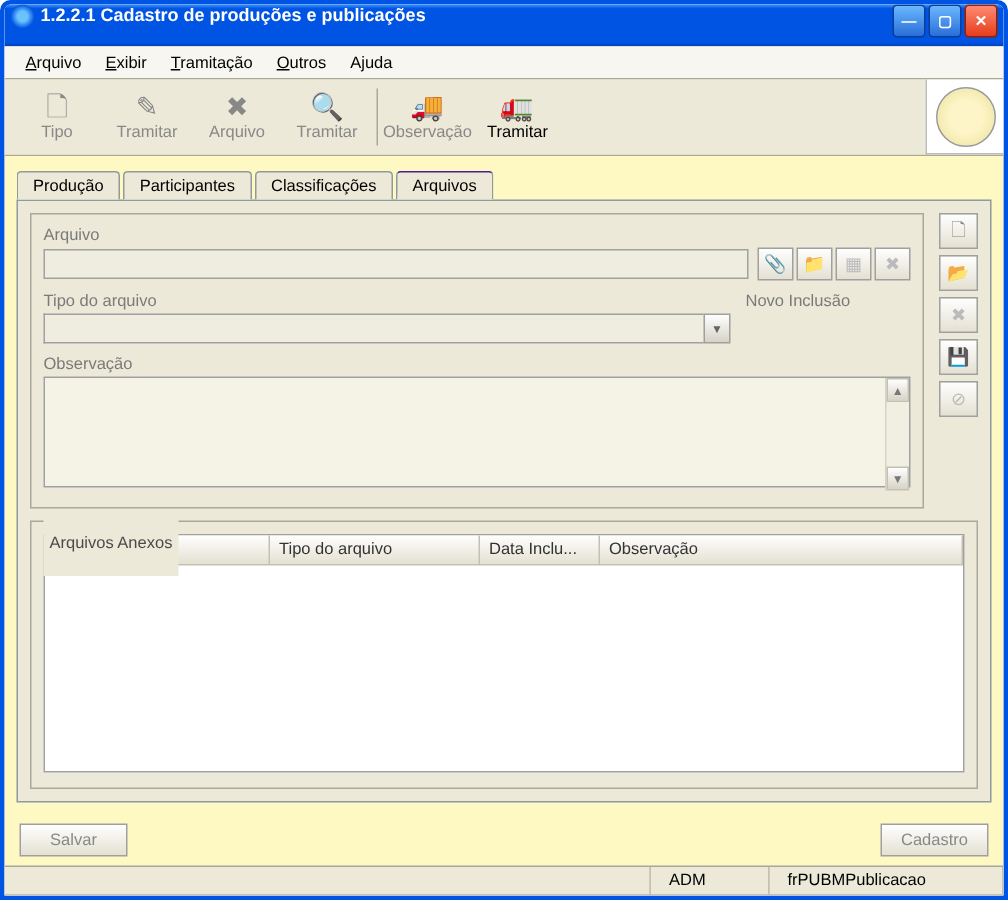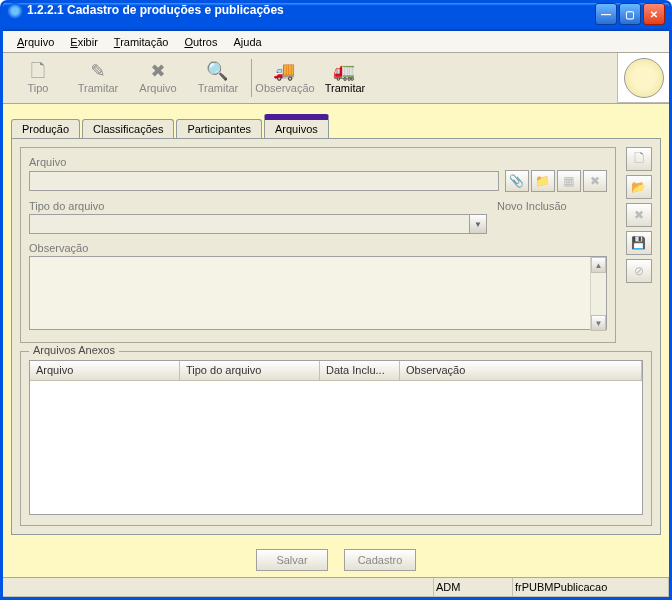--- a/index.html
+++ b/index.html
@@ -24,21 +24,21 @@
 .toolbar { flex: 1; height: 50px; display: flex; align-items: center; padding: 3px 6px; gap: 2px; background: #ece9d8; }
 .tool-btn { width: 58px; height: 42px; display: flex; flex-direction: column; align-items: center; justify-content: center; gap: 2px; color: #888; cursor: default; }
 .tool-btn.enabled { color: #000; cursor: pointer; }
 .tool-icon { font-size: 18px; line-height: 1; }
 .tool-sep { width: 1px; height: 38px; background: #aca899; margin: 0 2px; }
 .logo-box { width: 52px; height: 50px; border: 1px solid #bbb; border-top: none; border-right: none; display: flex; align-items: center; justify-content: center; background: #fff; }
 .logo-inner { width: 40px; height: 40px; border-radius: 50%; border: 1px solid #999; font-size: 7px; display: flex; align-items: center; justify-content: center; text-align: center; background: radial-gradient(circle,#fdf5c7 40%,#eadf9a 100%); position: relative; }
 
 .tabs { display: flex; margin: 10px 8px 0 8px; align-items: flex-end; }
 .tab { padding: 3px 10px; border: 1px solid #919b9c; border-bottom: none; background: #ece9d8; margin-right: 2px; border-radius: 3px 3px 0 0; cursor: pointer; position: relative; top: 0; }
-.tab.active { background: #ece9d8; border-top: 6px solid #4c1d95; z-index: 2; }
+.tab.active { background: #ece9d8; border-top: 1px solid #4c1d95; z-index: 2; }
 
 .tabpanel { flex: 1; margin: 0 8px 8px 8px; border: 1px solid #919b9c; background: #ece9d8; padding: 8px; display: flex; flex-direction: column; gap: 8px; }
 
 .group { border: 1px solid #aca899; padding: 8px 8px 10px 8px; position: relative; }
 .group.inset { flex: 1; display: flex; }
 
 .field-row { display: flex; gap: 10px; margin-bottom: 8px; }
 .field-col { display: flex; flex-direction: column; gap: 2px; }
 .label { color: #7a7a7a; font-size: 11px; }
 .textinput { height: 20px; border: 1px solid #a0a0a0; background: #f5f3e6; padding: 2px 4px; }
@@ -56,32 +56,32 @@
 
 .group-flex { display: flex; gap: 4px; }
 .group-main { flex: 1; }
 
 .textarea-wrap { position: relative; }
 .textarea { width: 100%; height: 74px; border: 1px solid #a0a0a0; background: #f5f3e6; resize: none; padding: 4px; font-family: inherit; font-size: 11px; }
 .sb-vert { position: absolute; right: 1px; top: 1px; bottom: 1px; width: 16px; background: #f1efe2; border-left: 1px solid #d6d3c6; display: flex; flex-direction: column; }
 .sb-btn { height: 16px; background: linear-gradient(to bottom,#fefefe,#d6d3c6); border: 1px solid #c4c1b2; display: flex; align-items: center; justify-content: center; font-size: 8px; color: #777; }
 .sb-track { flex: 1; }
 
-.legend { position: absolute; top: -8px; left: 8px; background: #ece9d8; padding: 0 4px; color: #4a4a4a; }
+.legend { position: absolute; top: -8px; left: 8px; background: #ece9d8; padding: 16px 4px; color: #4a4a4a; }
 
 .grid { flex: 1; display: flex; flex-direction: column; background: #fff; border: 1px solid #a0a0a0; }
 .grid-head { display: flex; height: 20px; background: linear-gradient(to bottom,#fefefe,#e4e1d2); border-bottom: 1px solid #c4c1b2; }
 .grid-head-cell { padding: 3px 6px; border-right: 1px solid #c4c1b2; color: #333; }
 .grid-body { flex: 1; }
 
-.footer-btns { display: flex; justify-content: center; padding: 6px 10px; gap: 16px; }
+.footer-btns { display: flex; justify-content: space-between; padding: 6px 10px; gap: 16px; }
 .btn { width: 72px; height: 22px; border: 1px solid #a0a0a0; background: linear-gradient(to bottom,#fefefe,#e4e1d2); color: #888; cursor: default; display: flex; align-items: center; justify-content: center; }
 
 .statusbar { height: 20px; border-top: 1px solid #aca899; background: #ece9d8; display: flex; }
-.status-cell { border: 1px solid #c4c1b2; border-top: none; padding: 2px 2px; margin-left: -1px; display: flex; align-items: center; }
+.status-cell { border: 1px solid #c4c1b2; border-top: none; padding: 2px 12px; margin-left: -1px; display: flex; align-items: center; }
 .status-flex { flex: 1; }
 </style>
 </head>
 <body>
 
 <div class="window">
 
   <div class="titlebar">
     <div class="titlebar-icon"></div>
     <div class="titlebar-text">1.2.2.1 Cadastro de produções e publicações</div>
@@ -130,22 +130,22 @@
             <span>Tramitar</span>
           </div>
       </div>
       <div class="logo-box">
         <div class="logo-inner"></div>
       </div>
     </div>
 
     <div class="tabs">
       <div class="tab">Produção</div>
+      <div class="tab">Participantes</div>
       <div class="tab">Classificações</div>
-      <div class="tab">Participantes</div>
       <div class="tab active">Arquivos</div>
     </div>
 
     <div class="tabpanel">
 
       <div class="group-flex">
         <div class="group group-main">
 
           <div class="field-row">
             <div class="field-col" style="flex:1">

